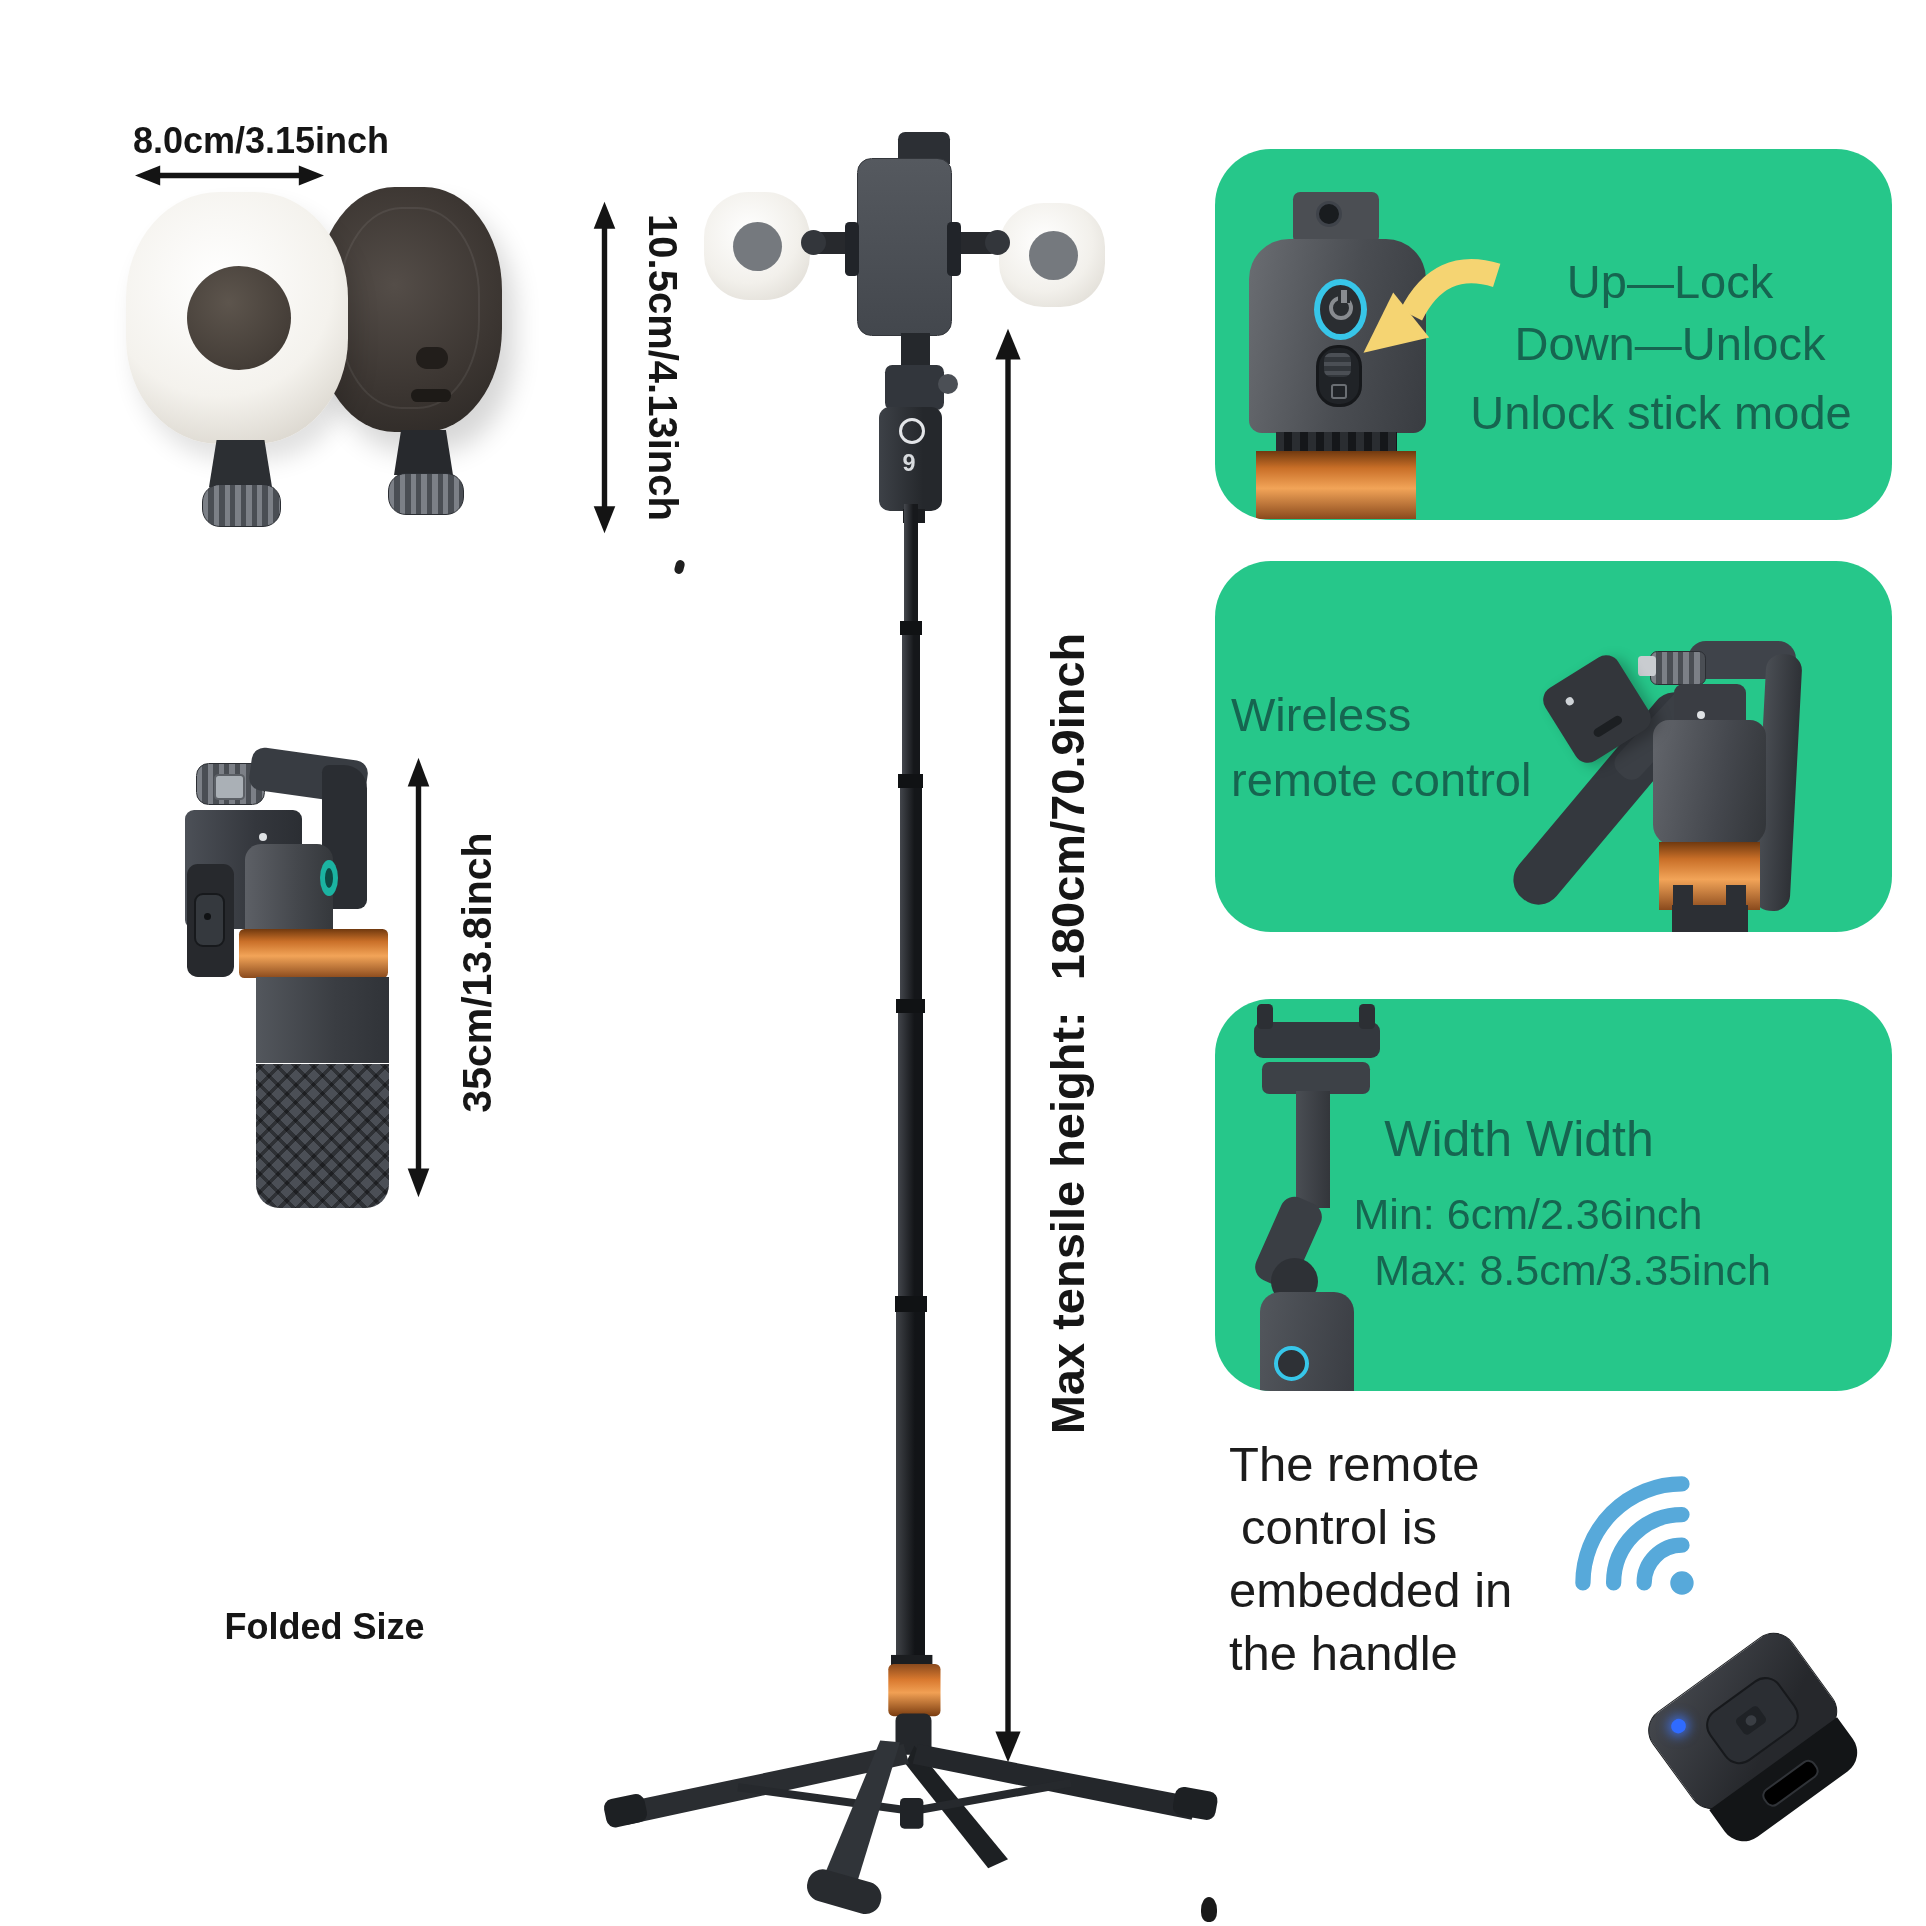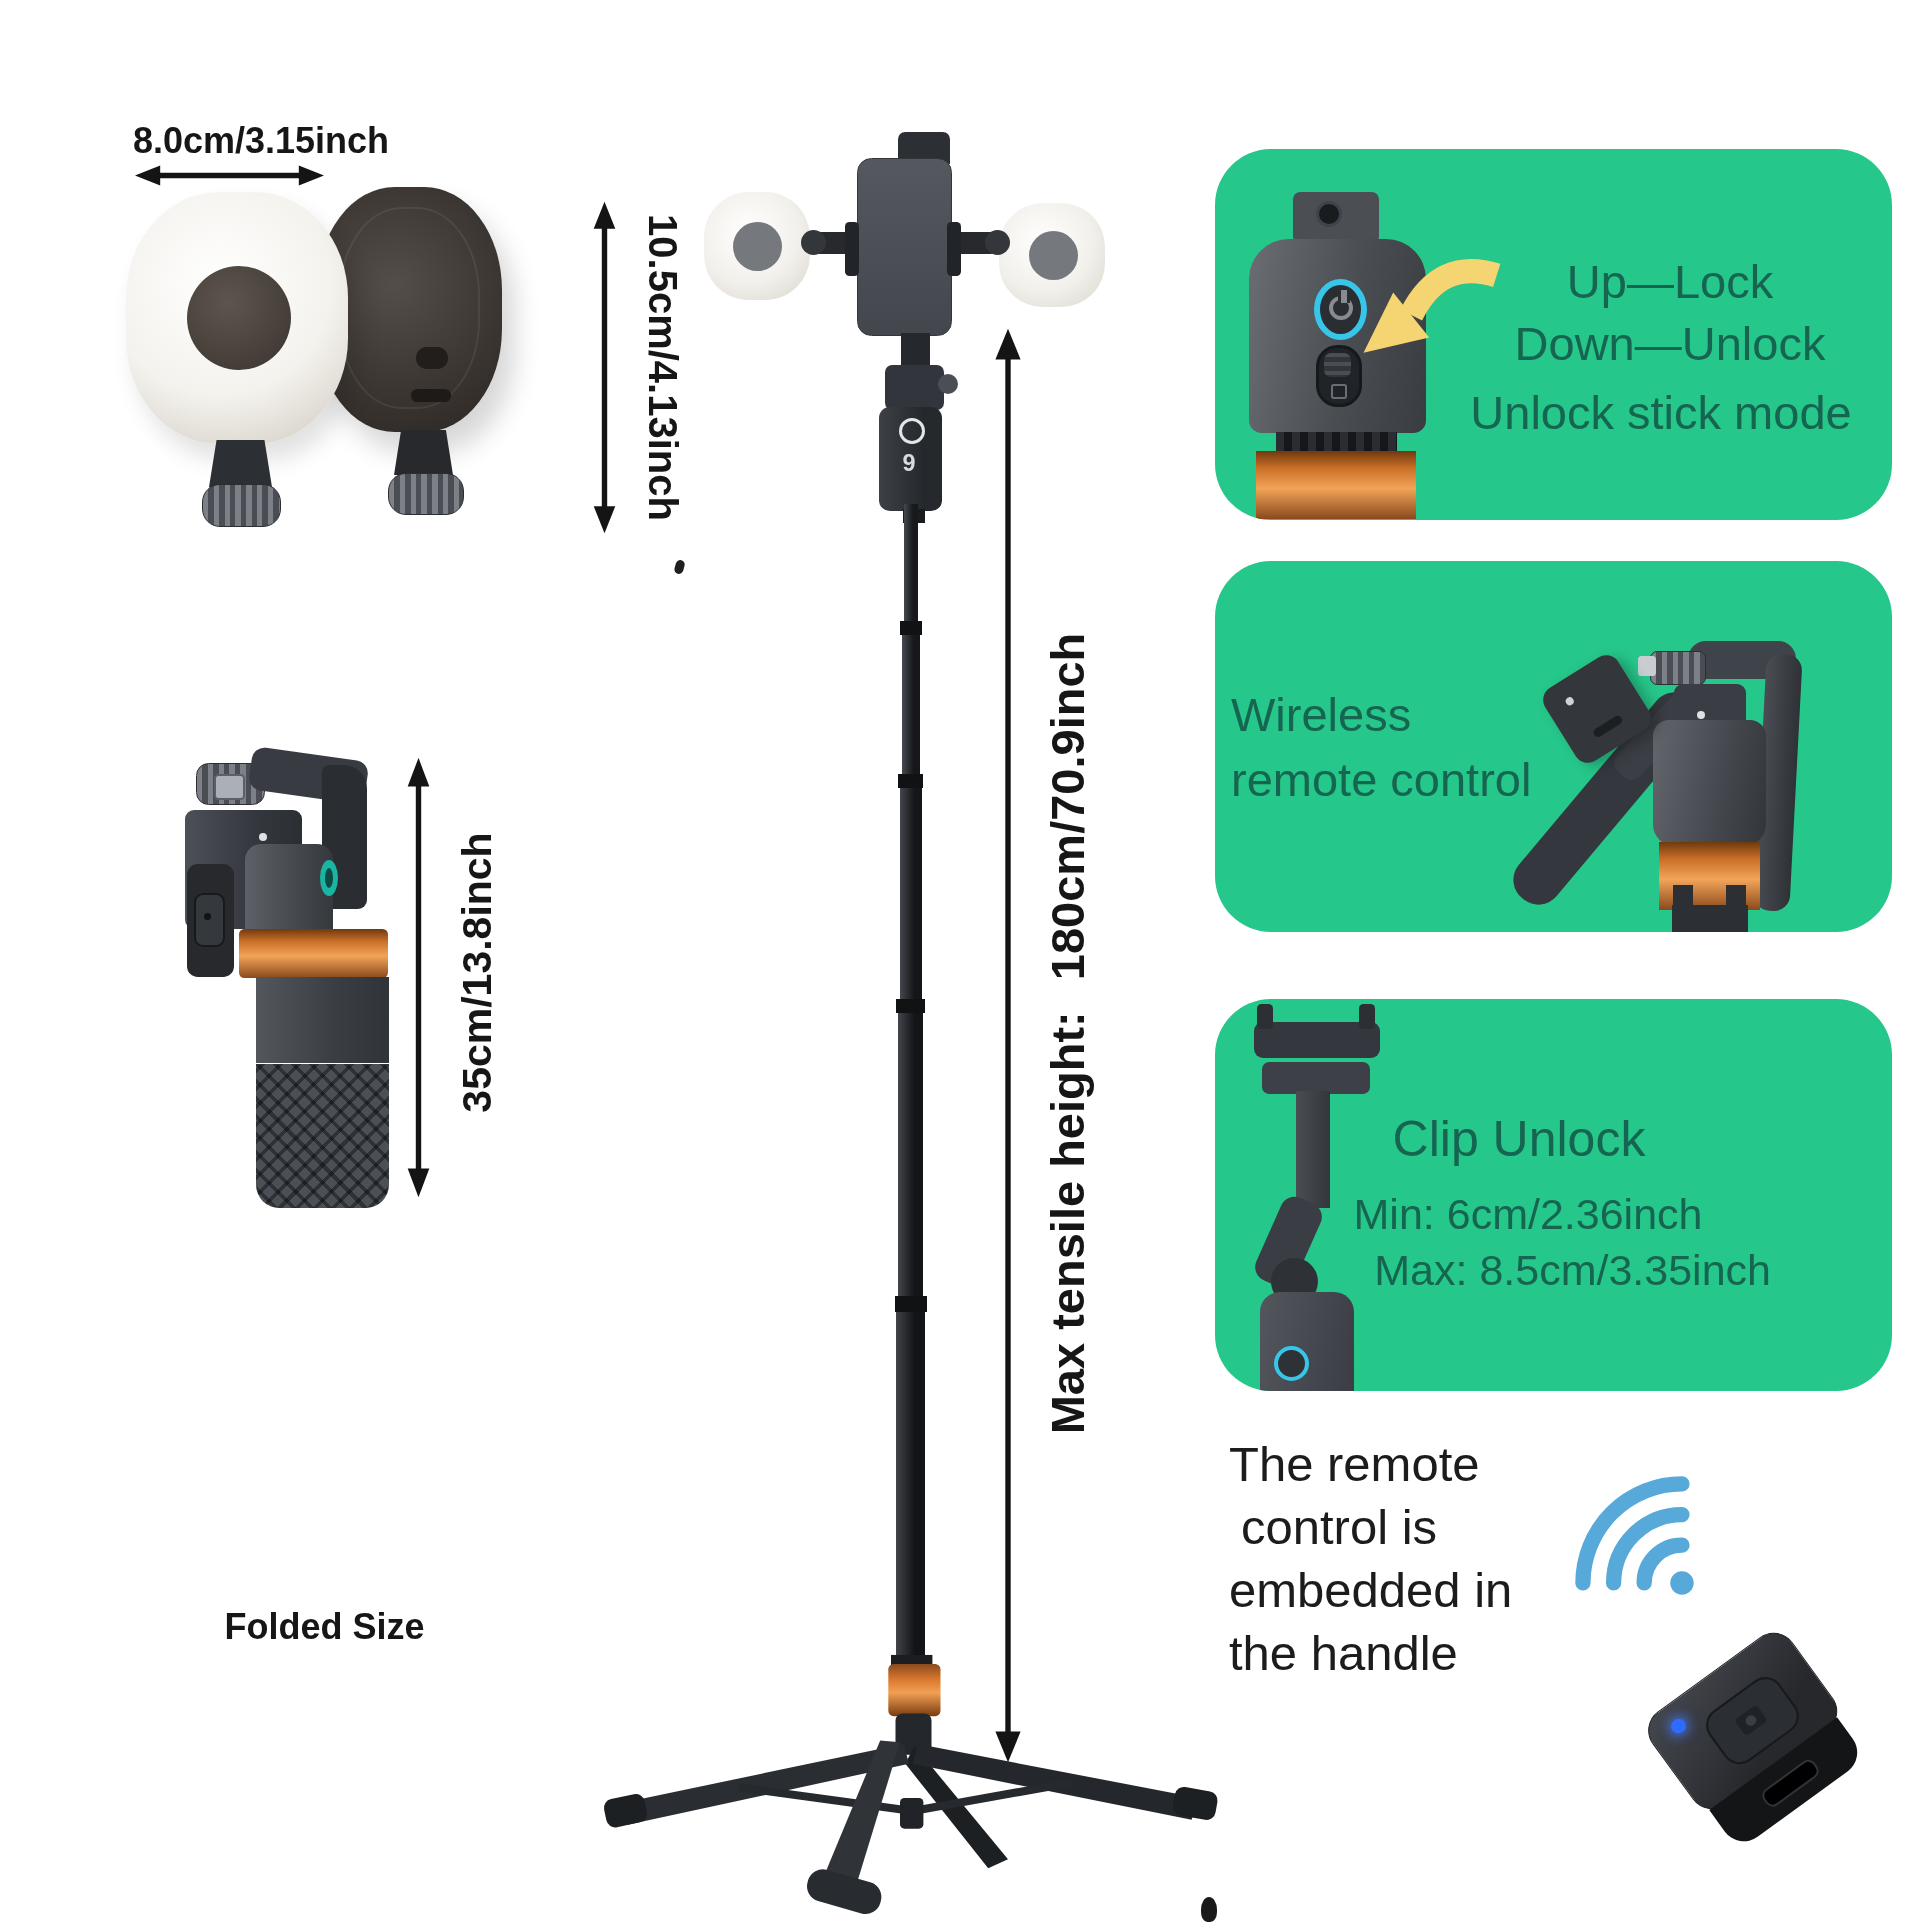--- a/index.html
+++ b/index.html
@@ -208,21 +208,21 @@
       <div class="abs" style="left:42px;top:5.4px;width:16px;height:25px;background:#2c2f34;border-radius:4.5px;"></div>
       <div class="abs" style="left:144px;top:5.4px;width:16px;height:25px;background:#2c2f34;border-radius:4.5px;"></div>
       <div class="abs" style="left:47px;top:63px;width:108px;height:32px;background:#3d4147;border-radius:7.2px;"></div>
       <div class="abs" style="left:81px;top:92px;width:34px;height:117px;background:linear-gradient(90deg,#4a4e54,#33363b);"></div>
       <div class="abs" style="left:52px;top:198px;width:43px;height:90px;background:#3a3e44;border-radius:14.4px;transform:rotate(24deg);"></div>
       <div class="abs" style="left:56px;top:259px;width:47px;height:47px;border-radius:50%;background:#2e3136;"></div>
       <div class="abs" style="left:45px;top:293px;width:94px;height:99px;background:linear-gradient(100deg,#53575d,#3a3d43);border-radius:20px 20px 0 0;">
         <div class="abs" style="left:14.4px;top:54px;width:27px;height:27px;border-radius:50%;border:4.5px solid var(--cyan_ring,#37c6e9);background:#2e3136;"></div>
       </div>
     </div>
-    <div class="cardline" style="left:115px;top:111px;width:378px;text-align:center;font-size:50px;">Clip Unlock</div>
+    <div class="cardline" style="left:115px;top:111px;width:378px;text-align:center;font-size:50px;">Width Width</div>
     <div class="cardline" style="left:88px;top:191px;width:450px;text-align:center;font-size:43px;">Min: 6cm/2.36inch</div>
     <div class="cardline" style="left:88px;top:247px;width:468px;text-align:right;font-size:43px;">Max: 8.5cm/3.35inch</div>
   </div>
 
   <div class="noteline" style="top:1437px;text-align:center;">The remote</div>
   <div class="noteline" style="top:1500px;margin-left:12px;">control is</div>
   <div class="noteline" style="top:1563px;">embedded in</div>
   <div class="noteline" style="top:1626px;">the handle</div>
 
   <div class="abs" style="left:1550px;top:1451px;width:171px;height:171px;transform:rotate(-45deg);">

